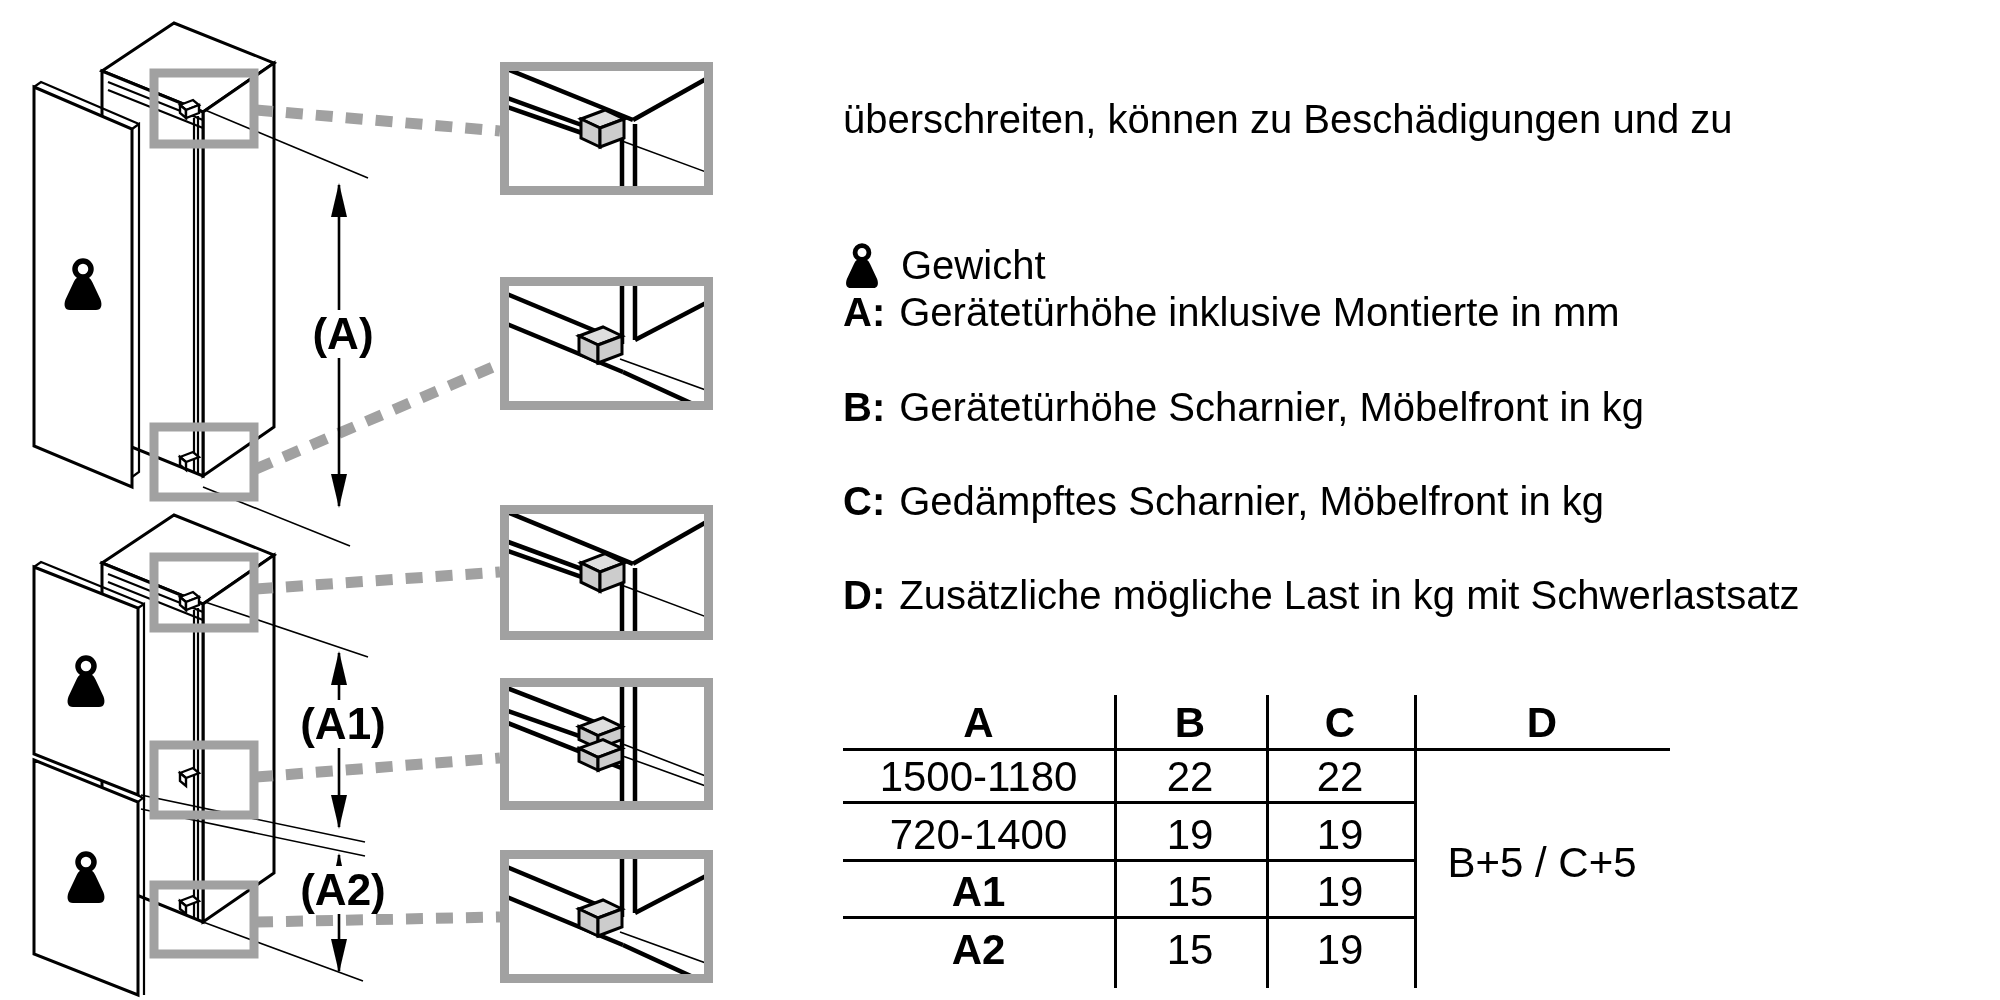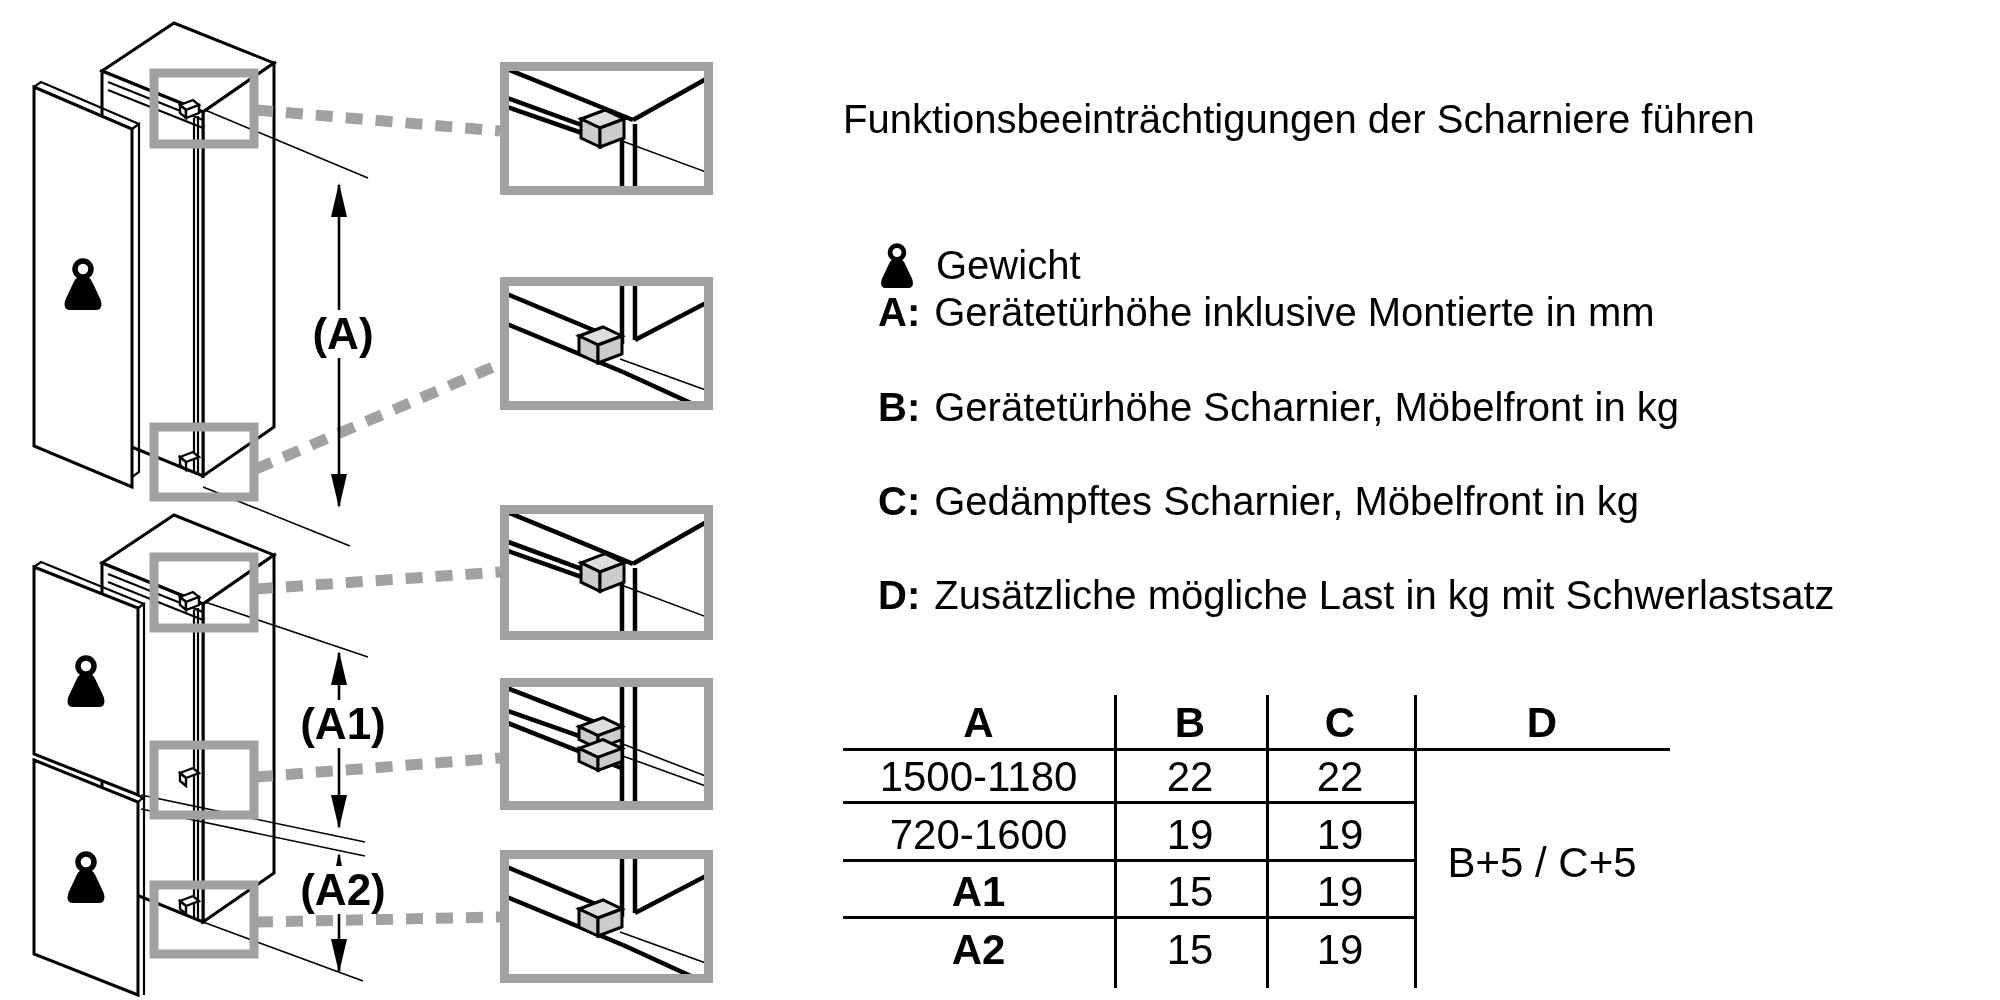--- a/index.html
+++ b/index.html
@@ -4,21 +4,21 @@
 <style>
   html,body{margin:0;padding:0;background:#ffffff;}
   #stage{
     position:relative;width:2000px;height:1000px;background:#ffffff;
     font-family:"Liberation Sans",sans-serif;color:#000;overflow:hidden;
   }
   .abs{position:absolute;}
   
   .title{left:843px;top:3px;font-size:48px;font-weight:bold;white-space:nowrap;}
   .intro{left:843px;top:96px;font-size:40px;line-height:47px;white-space:nowrap;}
-  .legend-row{left:878px;font-size:40px;white-space:nowrap;display:flex;align-items:center;}
+  .legend-row{left:843px;font-size:40px;white-space:nowrap;display:flex;align-items:center;}
   .legend-row .key{font-weight:bold;margin-right:14px;}
   .legend-weight{top:240px;height:50px;}
   .legend-weight .wicon{margin-right:20px;display:block;}
   .leg-a{top:290px;} .leg-b{top:385px;} .leg-c{top:479px;} .leg-d{top:573px;}
   
   .cell{position:absolute;font-size:42px;text-align:center;line-height:48px;height:48px;}
   .cell.hdr{font-weight:bold;line-height:50px;height:50px;}
   .cell.bold{font-weight:bold;}
   .hline{position:absolute;background:#000;height:3px;}
   .vline{position:absolute;background:#000;width:3px;}
@@ -227,21 +227,21 @@
       <path class="bold-ln" d="M114,86 L197,124"></path>
       <polygon class="block-top" points="70,50 94,41 113,50 89,59"></polygon>
       <polygon class="block-side" points="70,50 89,59 89,77 70,68"></polygon>
       <polygon class="block-side" points="89,59 113,50 113,68 89,77"></polygon>
       <path class="thin-ln" d="M111,73 L197,104"></path>
     </svg>
   </div>
 
 
   <div class="abs intro">
-    <div>Funktionsbeeinträchtigungen der Scharniere führen</div>
+    <div>überschreiten, können zu Beschädigungen und zu</div>
   </div>
 
   <div class="abs legend-row legend-weight">
     <svg class="wicon" width="38" height="45" viewBox="0 0 44 52">
       <use href="#weight-def"></use>
     </svg>
     <span>Gewicht</span>
   </div>
 
   <div class="abs legend-row leg-a">
@@ -273,21 +273,21 @@
     <div class="hline" style="left:843px;top:859px;width:571px"></div>
     <div class="hline" style="left:843px;top:916px;width:571px"></div>
     <div class="vline" style="left:1114px;top:695px;height:293px"></div>
     <div class="vline" style="left:1266px;top:695px;height:293px"></div>
     <div class="vline" style="left:1414px;top:695px;height:293px"></div>
 
     <div class="cell colA" style="top:753px">1500-1180</div>
     <div class="cell colB" style="top:753px">22</div>
     <div class="cell colC" style="top:753px">22</div>
 
-    <div class="cell colA" style="top:811px">720-1600</div>
+    <div class="cell colA" style="top:811px">720-1400</div>
     <div class="cell colB" style="top:811px">19</div>
     <div class="cell colC" style="top:811px">19</div>
 
     <div class="cell bold colA" style="top:868px">A1</div>
     <div class="cell colB" style="top:868px">15</div>
     <div class="cell colC" style="top:868px">19</div>
 
     <div class="cell bold colA" style="top:926px">A2</div>
     <div class="cell colB" style="top:926px">15</div>
     <div class="cell colC" style="top:926px">19</div>

